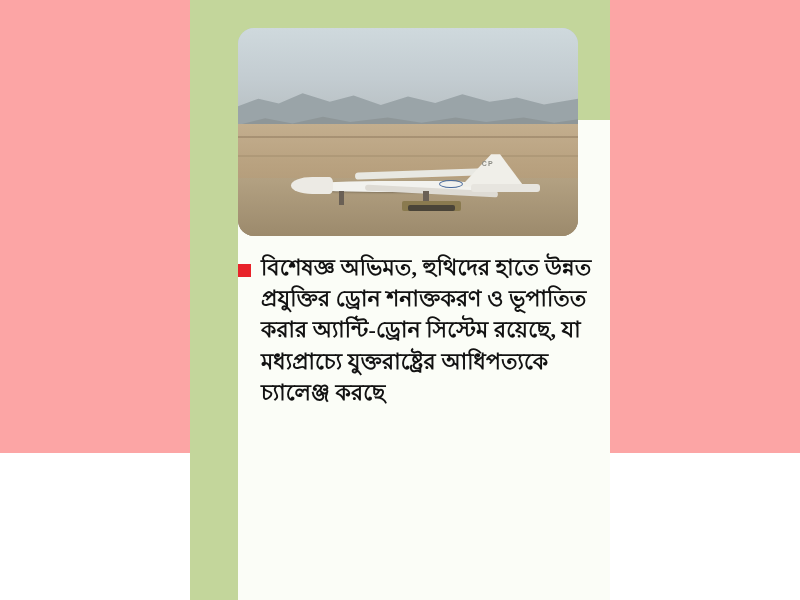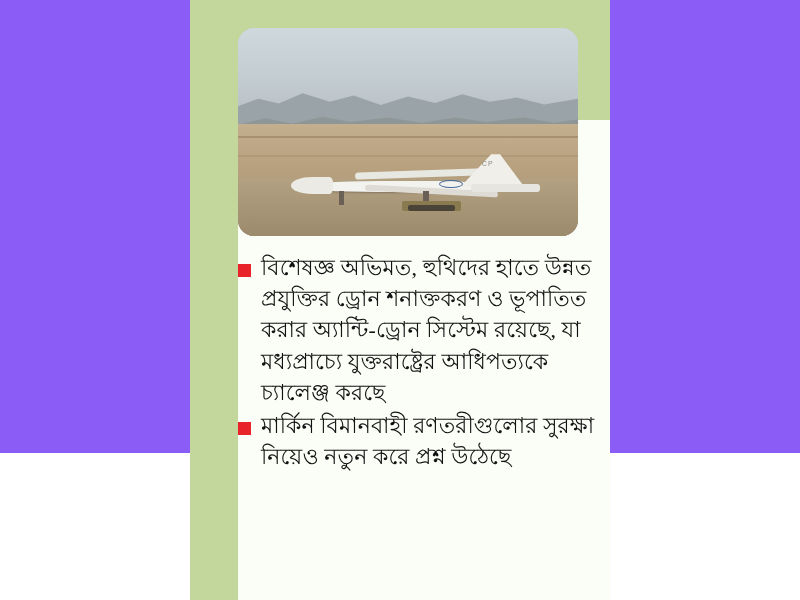--- a/index.html
+++ b/index.html
@@ -10,21 +10,22 @@
     width: 800px;
     height: 600px;
     background: #ffffff;
     font-family: "Liberation Sans", sans-serif;
     overflow: hidden;
   }
   .page {
     position: relative;
     width: 800px;
     height: 453px;
-    background: #8b5cf6;
+    background: #fca5a5;
+    font-weight: bold;
   }
   
   .left-band {
     position: absolute;
     left: 190px;
     top: 0;
     width: 48px;
     height: 600px;
     background: #c3d69b;
   }
@@ -286,19 +287,15 @@
         <div class="cart-dark"></div>
       </div>
     </div>
   </div>
 
   <div class="bullets">
     <div class="bullet-row">
       <div class="bullet-marker"></div>
       <div class="bullet-text">বিশেষজ্ঞ অভিমত, হুথিদের হাতে উন্নত প্রযুক্তির ড্রোন শনাক্তকরণ ও ভূপাতিত করার অ্যান্টি-ড্রোন সিস্টেম রয়েছে, যা মধ্যপ্রাচ্যে যুক্তরাষ্ট্রের আধিপত্যকে চ্যালেঞ্জ করছে</div>
     </div>
-    <div class="bullet-row">
-      <div class="bullet-marker"></div>
-      <div class="bullet-text">মার্কিন বিমানবাহী রণতরীগুলোর সুরক্ষা নিয়েও নতুন করে প্রশ্ন উঠেছে</div>
-    </div>
   </div>
 
 </div>
 
 </body></html>

